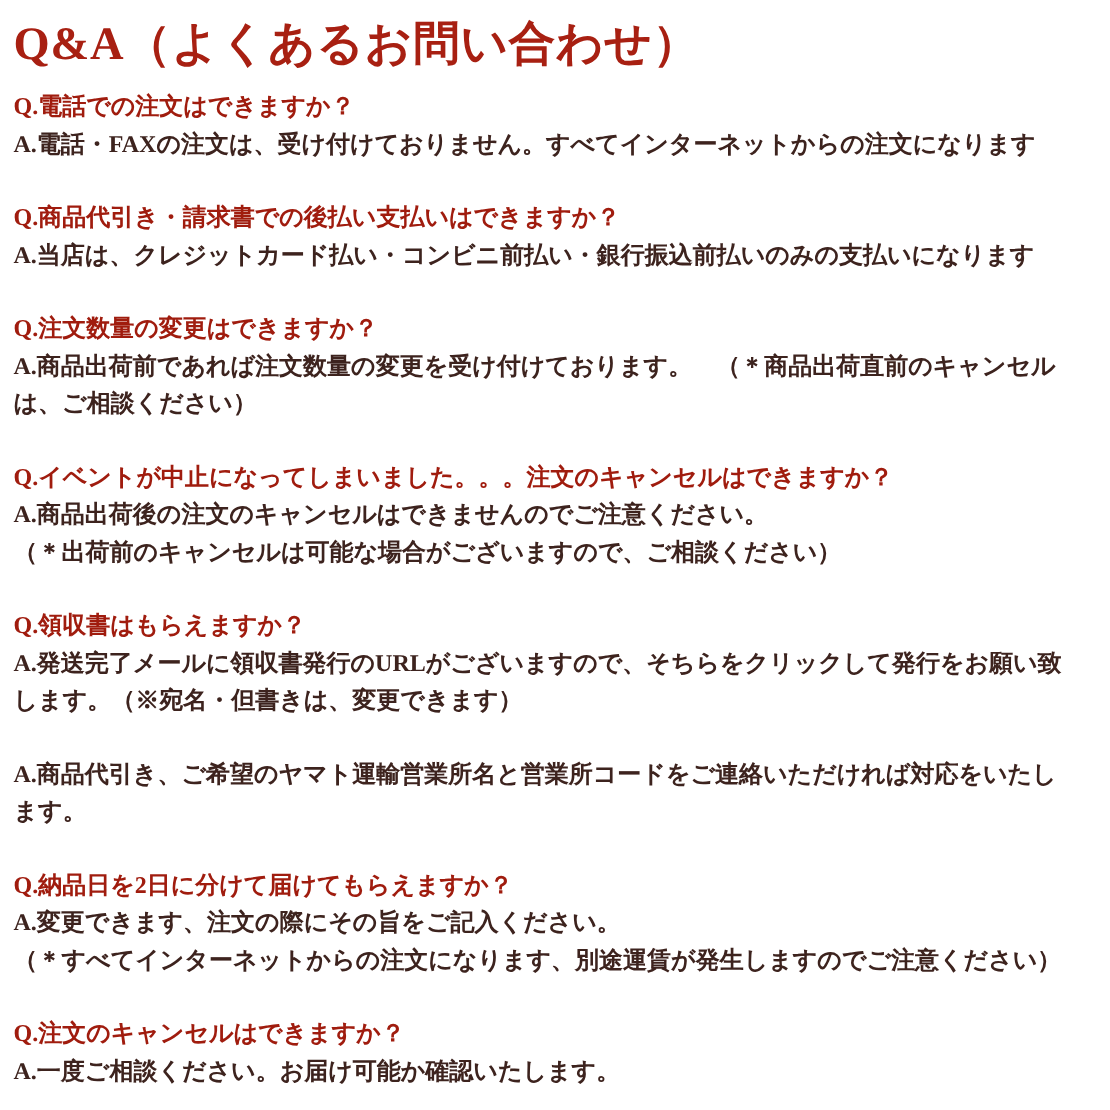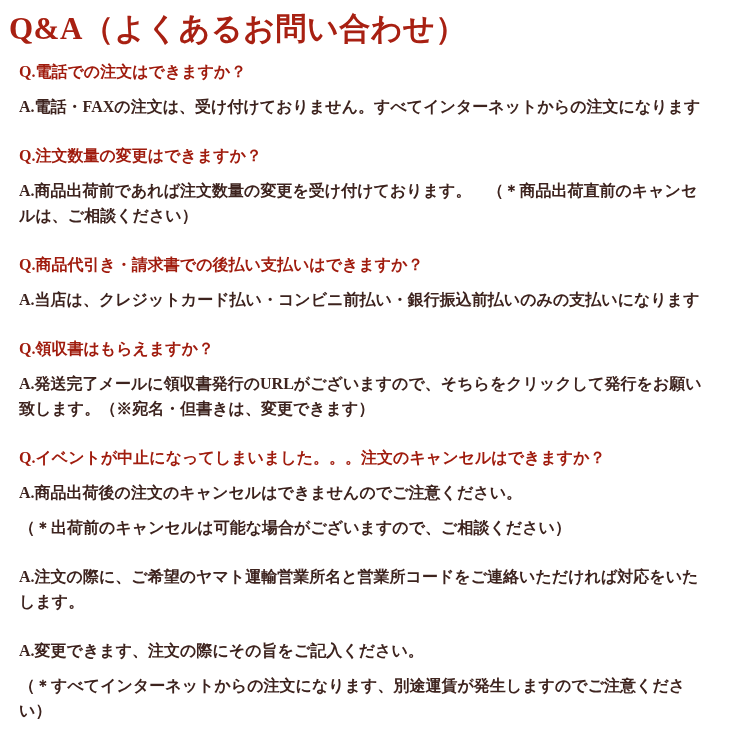--- a/index.html
+++ b/index.html
@@ -28,21 +28,21 @@
     font-size:31px;
     line-height:40px;
     letter-spacing:0.5px;
     color:var(--title);
     font-weight:bold;
   }
   .qa{
     margin:0 0 24px 0;
   }
   .qa p{
-    margin:10px;
+    margin:0;
     font-size:16px;
     line-height:25px;
   }
   .q{
     color:var(--question);
   }
   .a{
     color:var(--answer);
     font-family:Liberation Serif, serif;
   }
@@ -52,45 +52,46 @@
 
 <div class="page">
   <h1 class="title">Q&amp;A（よくあるお問い合わせ）</h1>
 
   <section class="qa">
     <p class="q">Q.電話での注文はできますか？</p>
     <p class="a">A.電話・FAXの注文は、受け付けておりません。すべてインターネットからの注文になります</p>
   </section>
 
   <section class="qa">
-    <p class="q">Q.注文数量の変更はできますか？</p>
-    <p class="a">A.商品出荷前であれば注文数量の変更を受け付けております。　（＊商品出荷直前のキャンセルは、ご相談ください）</p>
-  </section>
-
-  <section class="qa">
     <p class="q">Q.商品代引き・請求書での後払い支払いはできますか？</p>
     <p class="a">A.当店は、クレジットカード払い・コンビニ前払い・銀行振込前払いのみの支払いになります</p>
   </section>
 
   <section class="qa">
-    <p class="q">Q.領収書はもらえますか？</p>
-    <p class="a">A.発送完了メールに領収書発行のURLがございますので、そちらをクリックして発行をお願い致します。（※宛名・但書きは、変更できます）</p>
+    <p class="q">Q.注文数量の変更はできますか？</p>
+    <p class="a">A.商品出荷前であれば注文数量の変更を受け付けております。　（＊商品出荷直前のキャンセルは、ご相談ください）</p>
   </section>
 
   <section class="qa">
     <p class="q">Q.イベントが中止になってしまいました。。。注文のキャンセルはできますか？</p>
     <p class="a">A.商品出荷後の注文のキャンセルはできませんのでご注意ください。</p>
     <p class="a">（＊出荷前のキャンセルは可能な場合がございますので、ご相談ください）</p>
   </section>
 
   <section class="qa">
-    <p class="a">A.注文の際に、ご希望のヤマト運輸営業所名と営業所コードをご連絡いただければ対応をいたします。</p>
+    <p class="q">Q.領収書はもらえますか？</p>
+    <p class="a">A.発送完了メールに領収書発行のURLがございますので、そちらをクリックして発行をお願い致します。（※宛名・但書きは、変更できます）</p>
   </section>
 
   <section class="qa">
+    <p class="a">A.商品代引き、ご希望のヤマト運輸営業所名と営業所コードをご連絡いただければ対応をいたします。</p>
+  </section>
+
+  <section class="qa">
+    <p class="q">Q.納品日を2日に分けて届けてもらえますか？</p>
     <p class="a">A.変更できます、注文の際にその旨をご記入ください。</p>
     <p class="a">（＊すべてインターネットからの注文になります、別途運賃が発生しますのでご注意ください）</p>
   </section>
 
   <section class="qa">
     <p class="q">Q.注文のキャンセルはできますか？</p>
     <p class="a">A.一度ご相談ください。お届け可能か確認いたします。</p>
   </section>
 </div>
 

